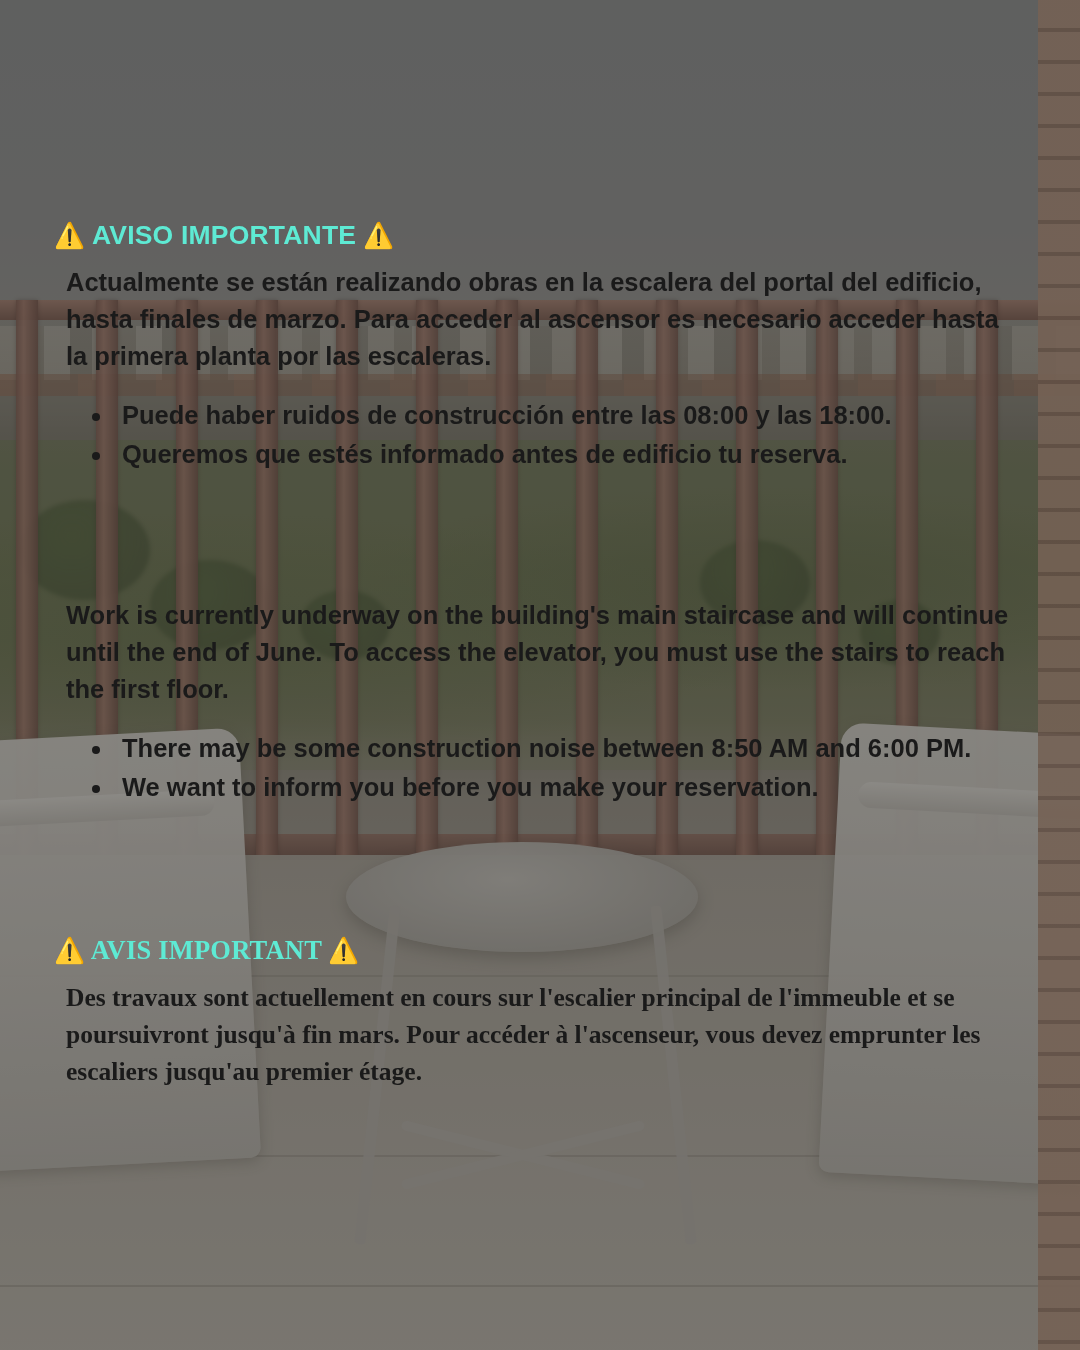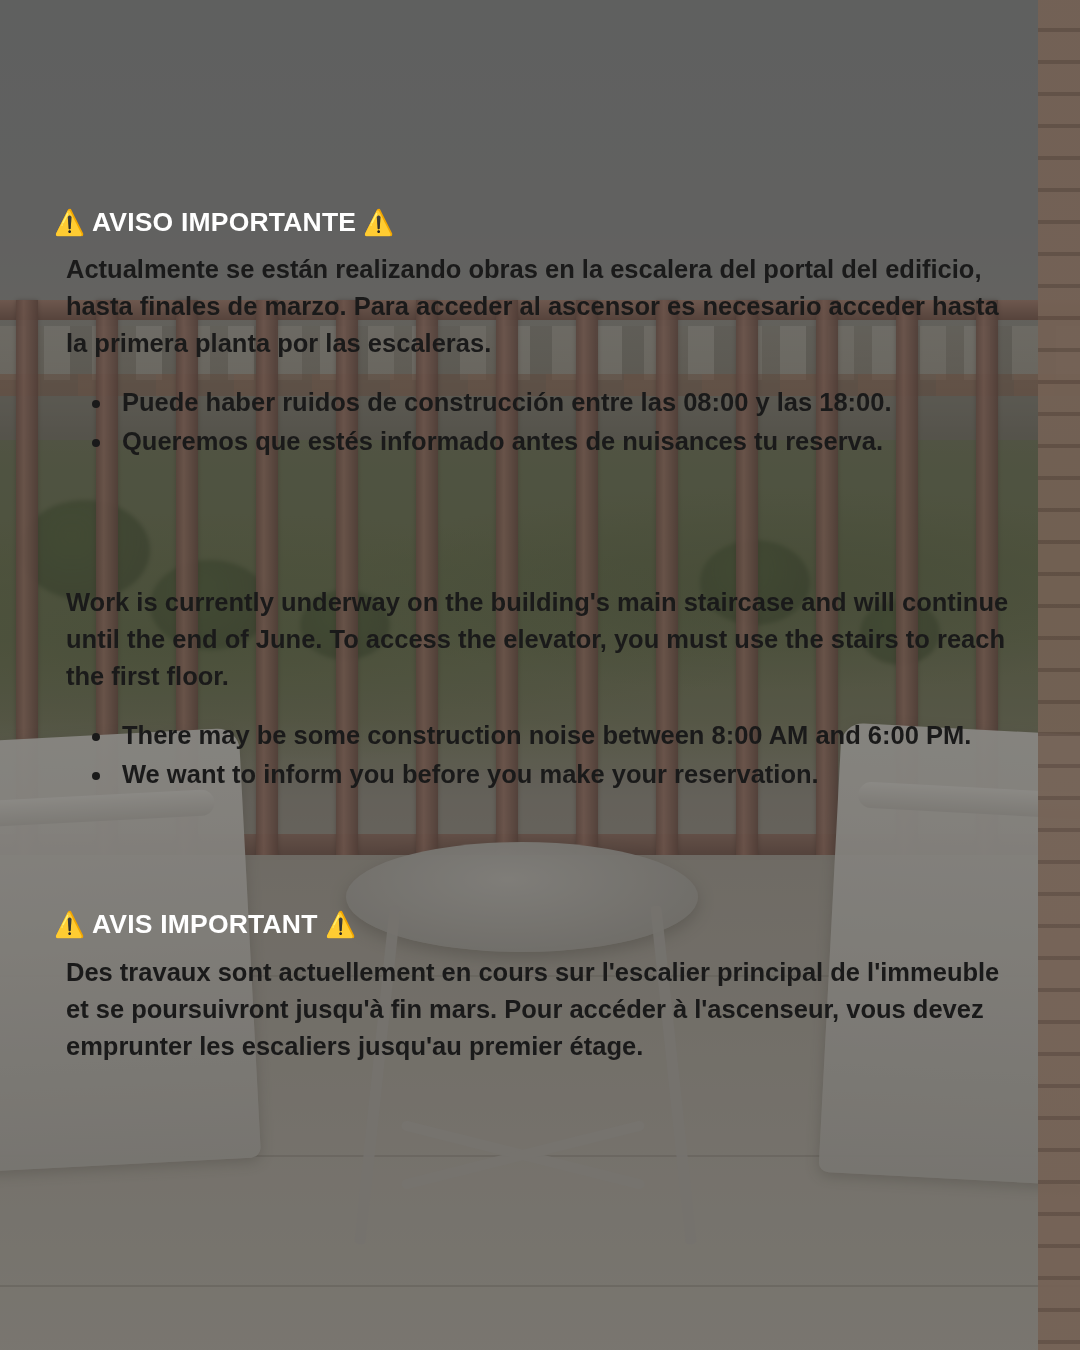--- a/index.html
+++ b/index.html
@@ -182,29 +182,29 @@
   
   .content {
     position: absolute;
     inset: 0;
     padding: 205px 54px 40px 54px;
     box-sizing: border-box;
     color: #1b1b1b;
   }
 
   .block { margin-bottom: 42px; }
-  .block:last-child { margin-bottom: 0; }
+  .block:last-child { margin-bottom: 0; font-family: Liberation Serif, serif; }
 
   .heading {
     font-size: 26.5px;
     font-weight: bold;
     letter-spacing: .2px;
     line-height: 1.3;
-    margin: 0 0 5px 0;
-    color: #ffffff;
+    margin: 13px 0 5px 0;
+    color: #5eead4;
   }
   .warn { font-size: 25px; }
 
   .para {
     font-size: 25.5px;
     font-weight: bold;
     line-height: 1.45;
     margin: 12px;
     color: #1a1a1a;
   }
@@ -288,30 +288,30 @@
 
     <div class="block">
       <p class="heading">
         <span class="warn">⚠️</span>
         <span>AVISO IMPORTANTE</span>
         <span class="warn">⚠️</span>
       </p>
       <p class="para">Actualmente se están realizando obras en la escalera del portal del edificio, hasta finales de marzo. Para acceder al ascensor es necesario acceder hasta la primera planta por las escaleras.</p>
       <ul class="bullets">
         <li>Puede haber ruidos de construcción entre las 08:00 y las 18:00.</li>
-        <li>Queremos que estés informado antes de nuisances tu reserva.</li>
+        <li>Queremos que estés informado antes de edificio tu reserva.</li>
       </ul>
     </div>
 
     <div class="gap-1"></div>
 
     <div class="block">
       <p class="para">Work is currently underway on the building's main staircase and will continue until the end of June. To access the elevator, you must use the stairs to reach the first floor.</p>
       <ul class="bullets">
-        <li>There may be some construction noise between 8:00 AM and 6:00 PM.</li>
+        <li>There may be some construction noise between 8:50 AM and 6:00 PM.</li>
         <li>We want to inform you before you make your reservation.</li>
       </ul>
     </div>
 
     <div class="gap-2"></div>
 
     <div class="block">
       <p class="heading">
         <span class="warn">⚠️</span>
         <span>AVIS IMPORTANT</span>

